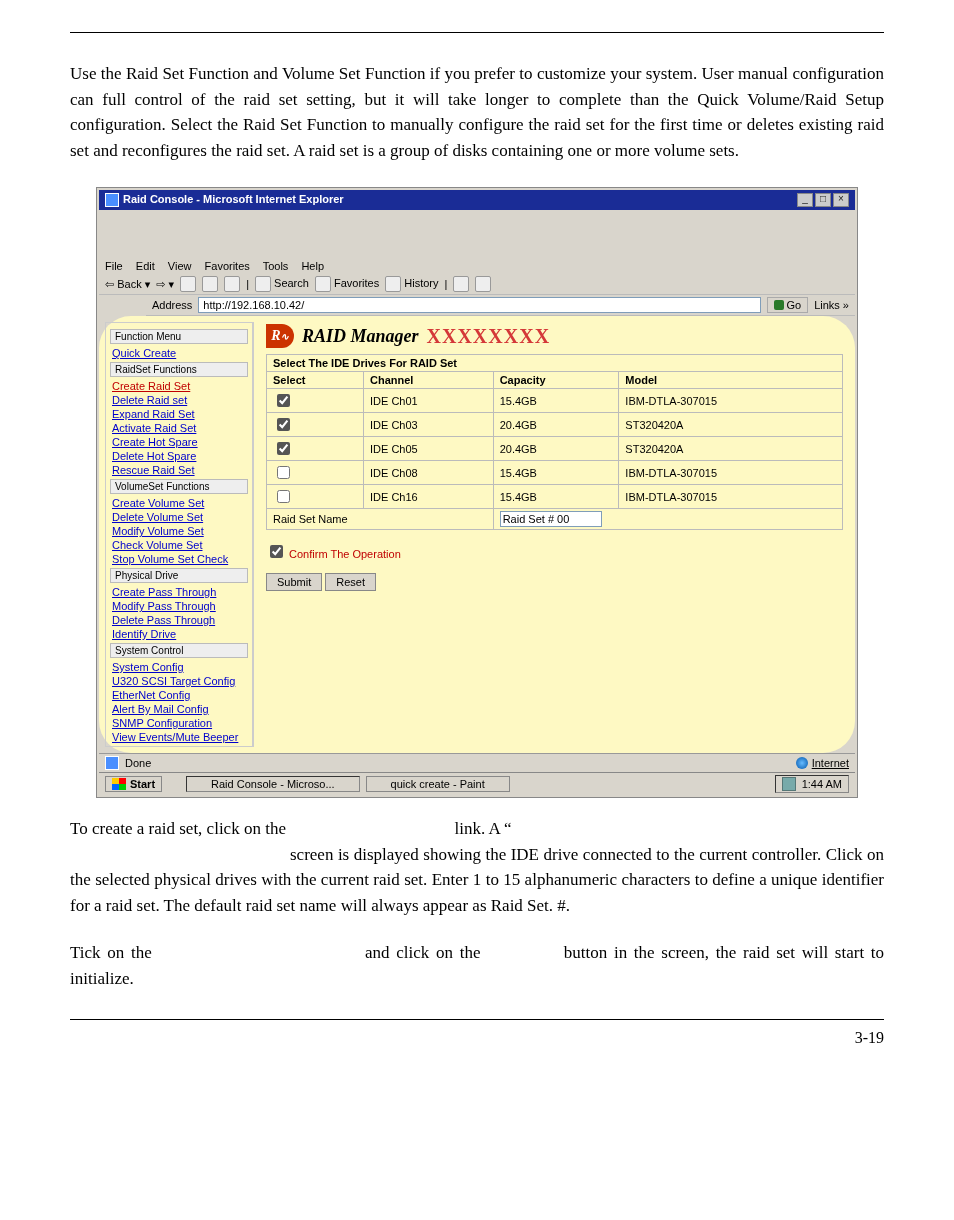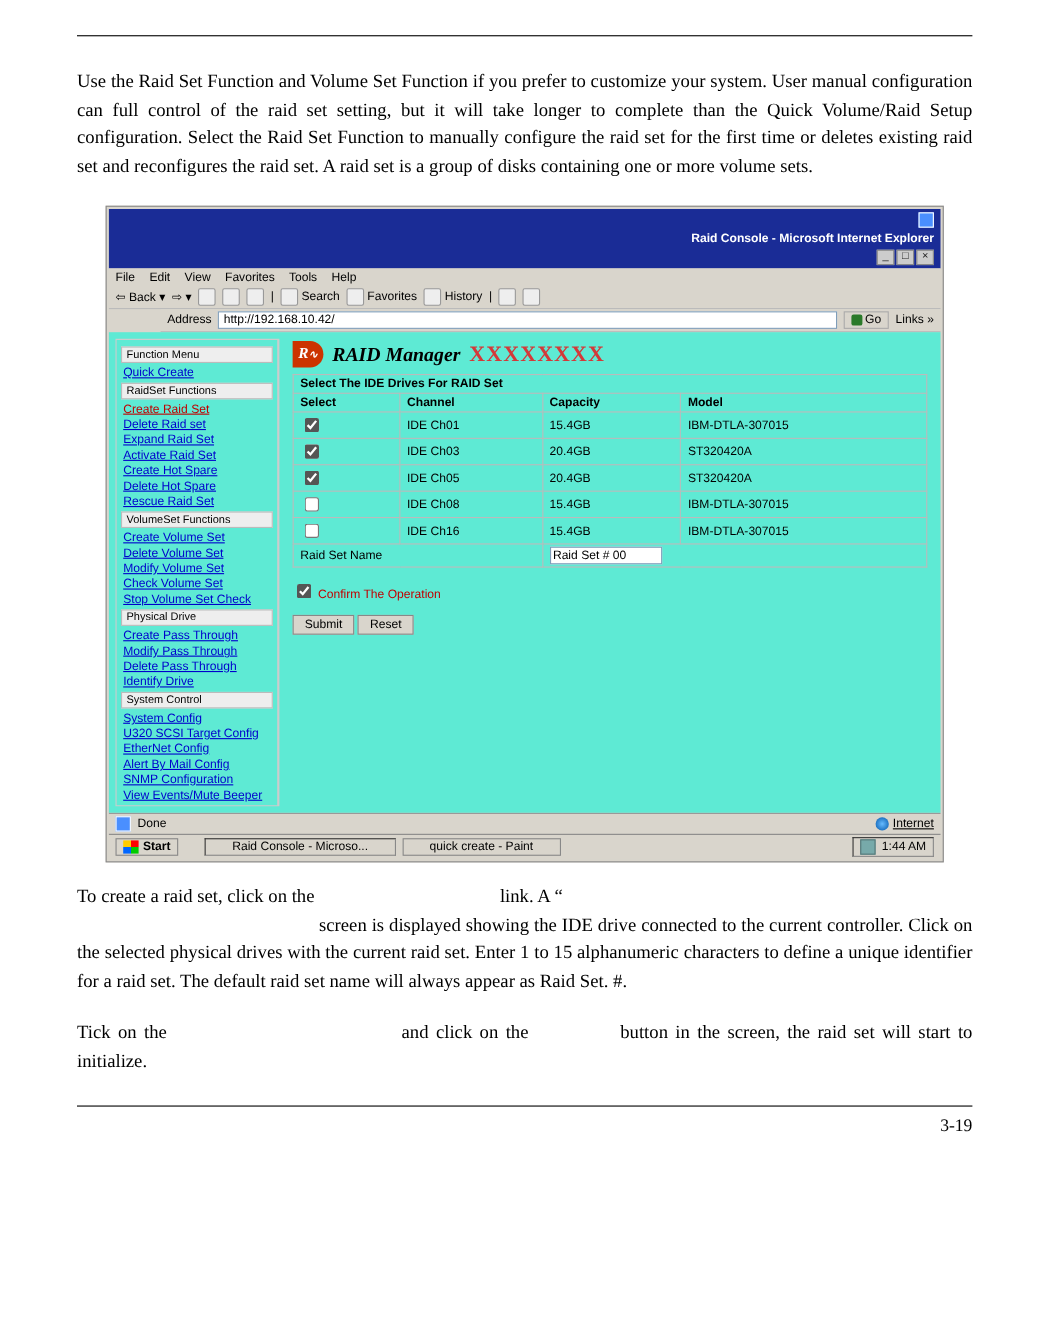--- a/index.html
+++ b/index.html
@@ -1,32 +1,32 @@
 <!DOCTYPE html>
 <html><head>
 <meta charset="utf-8">
 <style>
   body{margin:0;background:#fff;color:#000;font:17px/1.5 Georgia,serif;width:954px;}
   .page{padding:32px 70px 24px;}
   hr.rule{border:none;border-top:1px solid #000;margin:0 0 28px;}
   .para{text-align:justify;margin:0 0 22px;}
   .screenshot{border:1px solid #888;margin:24px 26px 18px;background:#d9d5cc;padding:2px;}
-  .titlebar{background:linear-gradient(#1a2c96,#1a2c96);color:#fff;font:bold 11px sans-serif;padding:3px 6px;display:flex;align-items:flex-end;gap:4px;flex-direction:column;}
+  .titlebar{background:linear-gradient(#1a2c96,#1a2c96);color:#fff;font:bold 11px sans-serif;padding:3px 6px;display:flex;align-items:flex-start;gap:4px;}
   .tbicon{width:12px;height:12px;background:#4a8fff;border:1px solid #fff;}
   .wbtns{margin-left:auto;display:flex;gap:2px;}
   .wbtn{width:14px;height:12px;background:#ccc;border:1px solid #888;font:10px/10px sans-serif;text-align:center;color:#222;}
-  .menubar{background:#d9d5cc;font:11px Tahoma,sans-serif;color:#000;padding:2px 6px;}
+  .menubar{background:#d9d5cc;font:11px Tahoma,sans-serif;color:#000;padding:2px 6px;margin-top:48px;}
   .menubar span{margin-right:10px;}
   .toolbar{background:#d9d5cc;border-bottom:1px solid #bbb;padding:2px 6px;font:11px Tahoma,sans-serif;display:flex;align-items:center;gap:6px;}
   .toolbar .ticon{width:14px;height:14px;background:#eee;border:1px solid #999;border-radius:2px;}
   .addr{background:#d9d5cc;border-bottom:1px solid #bbb;padding:2px 6px;font:11px Tahoma,sans-serif;display:flex;align-items:center;gap:6px;margin-left:47px;}
   .addr input{flex:1 1 auto;border:1px solid #7f9db9;font:11px Tahoma,sans-serif;padding:1px 4px;}
   .go{background:#d9d5cc;border:1px solid #aaa;padding:1px 6px;font:11px Tahoma,sans-serif;display:flex;align-items:center;gap:2px;}
   .go::before{content:"";width:10px;height:10px;background:#2a7a2a;border-radius:2px;}
-  .content{display:flex;background:#5eead4;font:11px Tahoma,sans-serif;}
+  .content{display:flex;background:#fef9c3;font:11px Tahoma,sans-serif;border-radius:32px;}
   .sidebar{width:146px;border:1px solid #ccc;border-right:2px solid #ccc;margin:6px 0 6px 6px;padding:4px 0;overflow:hidden;}
   .gh{display:block;border:1px solid #bbb;background:#eee;margin:2px 4px;padding:1px 4px;font-size:10px;}
   .link{display:block;color:#0000cc;text-decoration:underline;margin:0 6px;padding:1px 0;font-size:11px;white-space:nowrap;}
   .link.red{color:#c00000;}
   .link.cut{margin-bottom:-2px;}
   .main{flex:1 1 auto;padding:8px 12px 6px 12px;position:relative;}
   .logo{display:flex;align-items:center;gap:8px;margin-bottom:6px;}
   .Rn{width:28px;height:24px;border-radius:0 12px 12px 0;background:#c30;color:#fff;font:italic bold 14px serif;display:flex;align-items:center;justify-content:center;}
   .raidm{font:bold italic 18px serif;}
   .raidm .m{font-family:'Brush Script MT',cursive;font-style:italic;}

